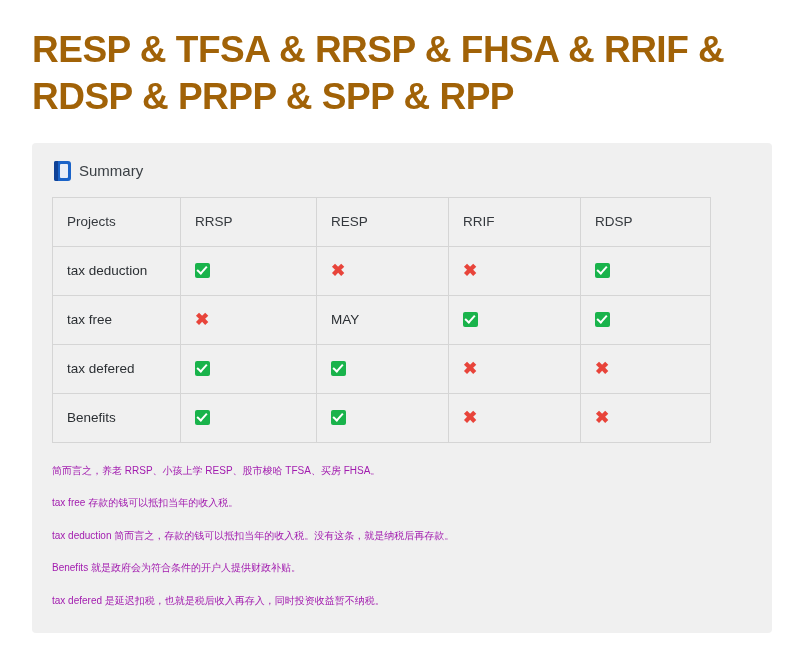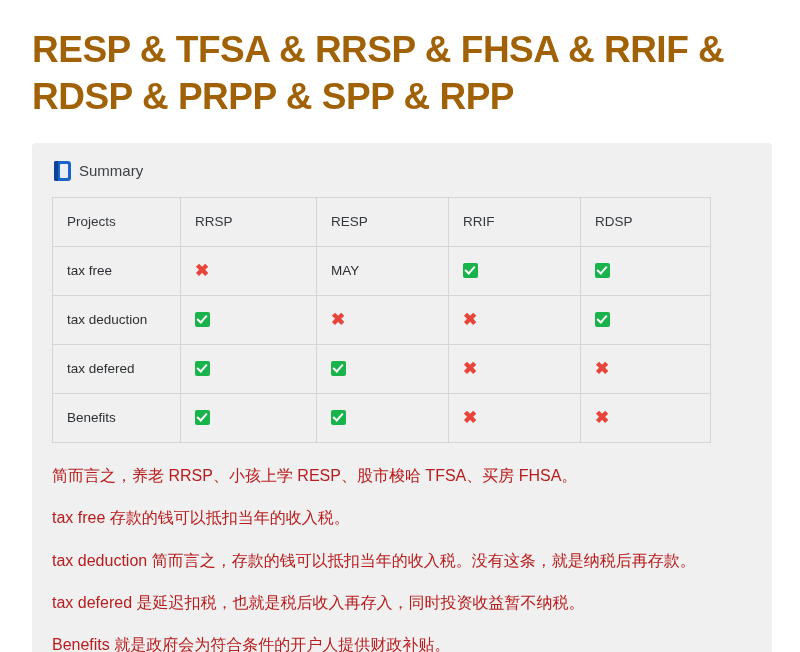--- a/index.html
+++ b/index.html
@@ -129,23 +129,23 @@
     border: solid #ffffff;
     border-width: 0 2px 2px 0;
     transform: rotate(42deg);
   }
   .mark-text {
     font-size: 13.5px;
     color: #2b2f33;
   }
   .notes p {
     margin: 0 0 16px 0;
-    font-size: 16px;
+    font-size: 10px;
     line-height: 1.65;
-    color: #b91c1c;
+    color: #a21caf;
     max-width: 690px;
   }
   .notes p:last-child {
     margin-bottom: 0;
   }
 </style>
 </head>
 <body>
 
 <div class="page">
@@ -175,31 +175,31 @@
         <tr>
           <th class="first-col">Projects</th>
           <th>RRSP</th>
           <th>RESP</th>
           <th>RRIF</th>
           <th>RDSP</th>
         </tr>
       </thead>
       <tbody id="table-body">
           <tr>
+            <td class="first-col">tax deduction</td>
+            <td><span class="mark mark-check"></span></td>
+            <td><span class="mark mark-x">✖</span></td>
+            <td><span class="mark mark-x">✖</span></td>
+            <td><span class="mark mark-check"></span></td>
+          </tr>
+          <tr>
             <td class="first-col">tax free</td>
             <td><span class="mark mark-x">✖</span></td>
             <td><span class="mark-text">MAY</span></td>
             <td><span class="mark mark-check"></span></td>
-            <td><span class="mark mark-check"></span></td>
-          </tr>
-          <tr>
-            <td class="first-col">tax deduction</td>
-            <td><span class="mark mark-check"></span></td>
-            <td><span class="mark mark-x">✖</span></td>
-            <td><span class="mark mark-x">✖</span></td>
             <td><span class="mark mark-check"></span></td>
           </tr>
           <tr>
             <td class="first-col">tax defered</td>
             <td><span class="mark mark-check"></span></td>
             <td><span class="mark mark-check"></span></td>
             <td><span class="mark mark-x">✖</span></td>
             <td><span class="mark mark-x">✖</span></td>
           </tr>
           <tr>
@@ -209,18 +209,18 @@
             <td><span class="mark mark-x">✖</span></td>
             <td><span class="mark mark-x">✖</span></td>
           </tr>
         </tbody>
     </table>
 
     <div class="notes" id="notes">
         <p>简而言之，养老 RRSP、小孩上学 RESP、股市梭哈 TFSA、买房 FHSA。</p>
         <p>tax free 存款的钱可以抵扣当年的收入税。</p>
         <p>tax deduction 简而言之，存款的钱可以抵扣当年的收入税。没有这条，就是纳税后再存款。</p>
+        <p>Benefits 就是政府会为符合条件的开户人提供财政补贴。</p>
         <p>tax defered 是延迟扣税，也就是税后收入再存入，同时投资收益暂不纳税。</p>
-        <p>Benefits 就是政府会为符合条件的开户人提供财政补贴。</p>
       </div>
 
   </div>
 </div>
 
 </body></html>

